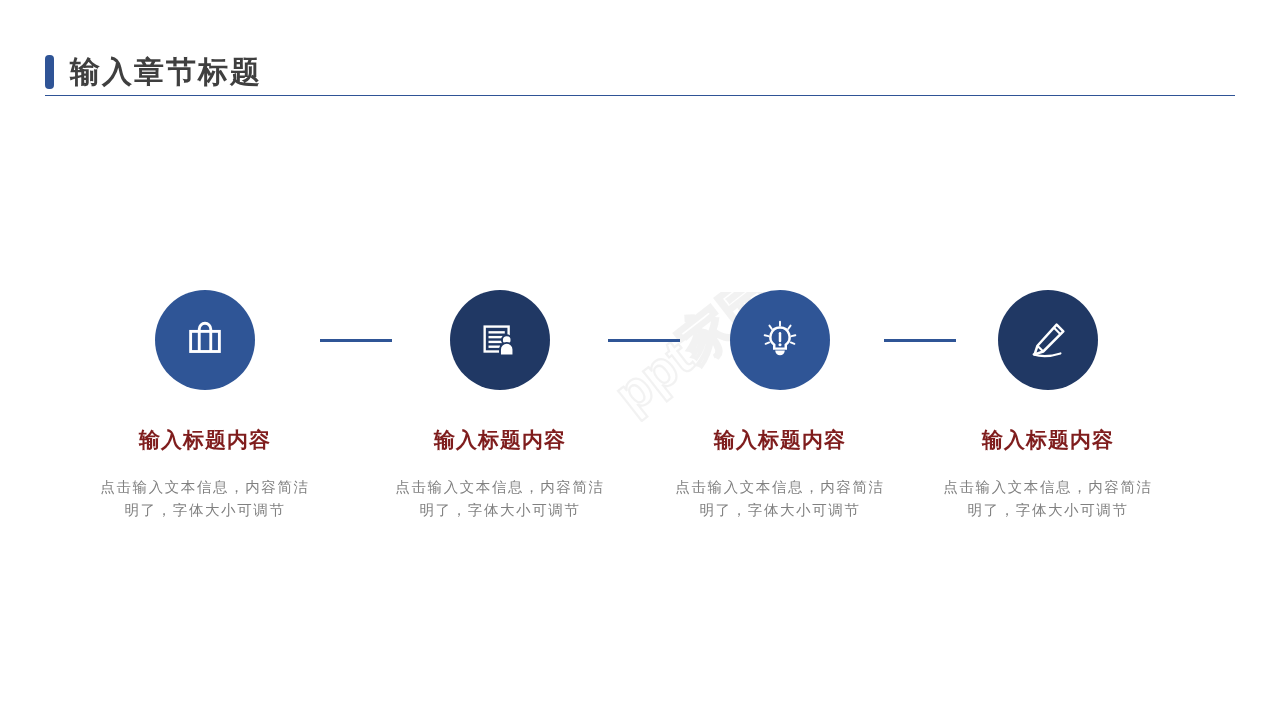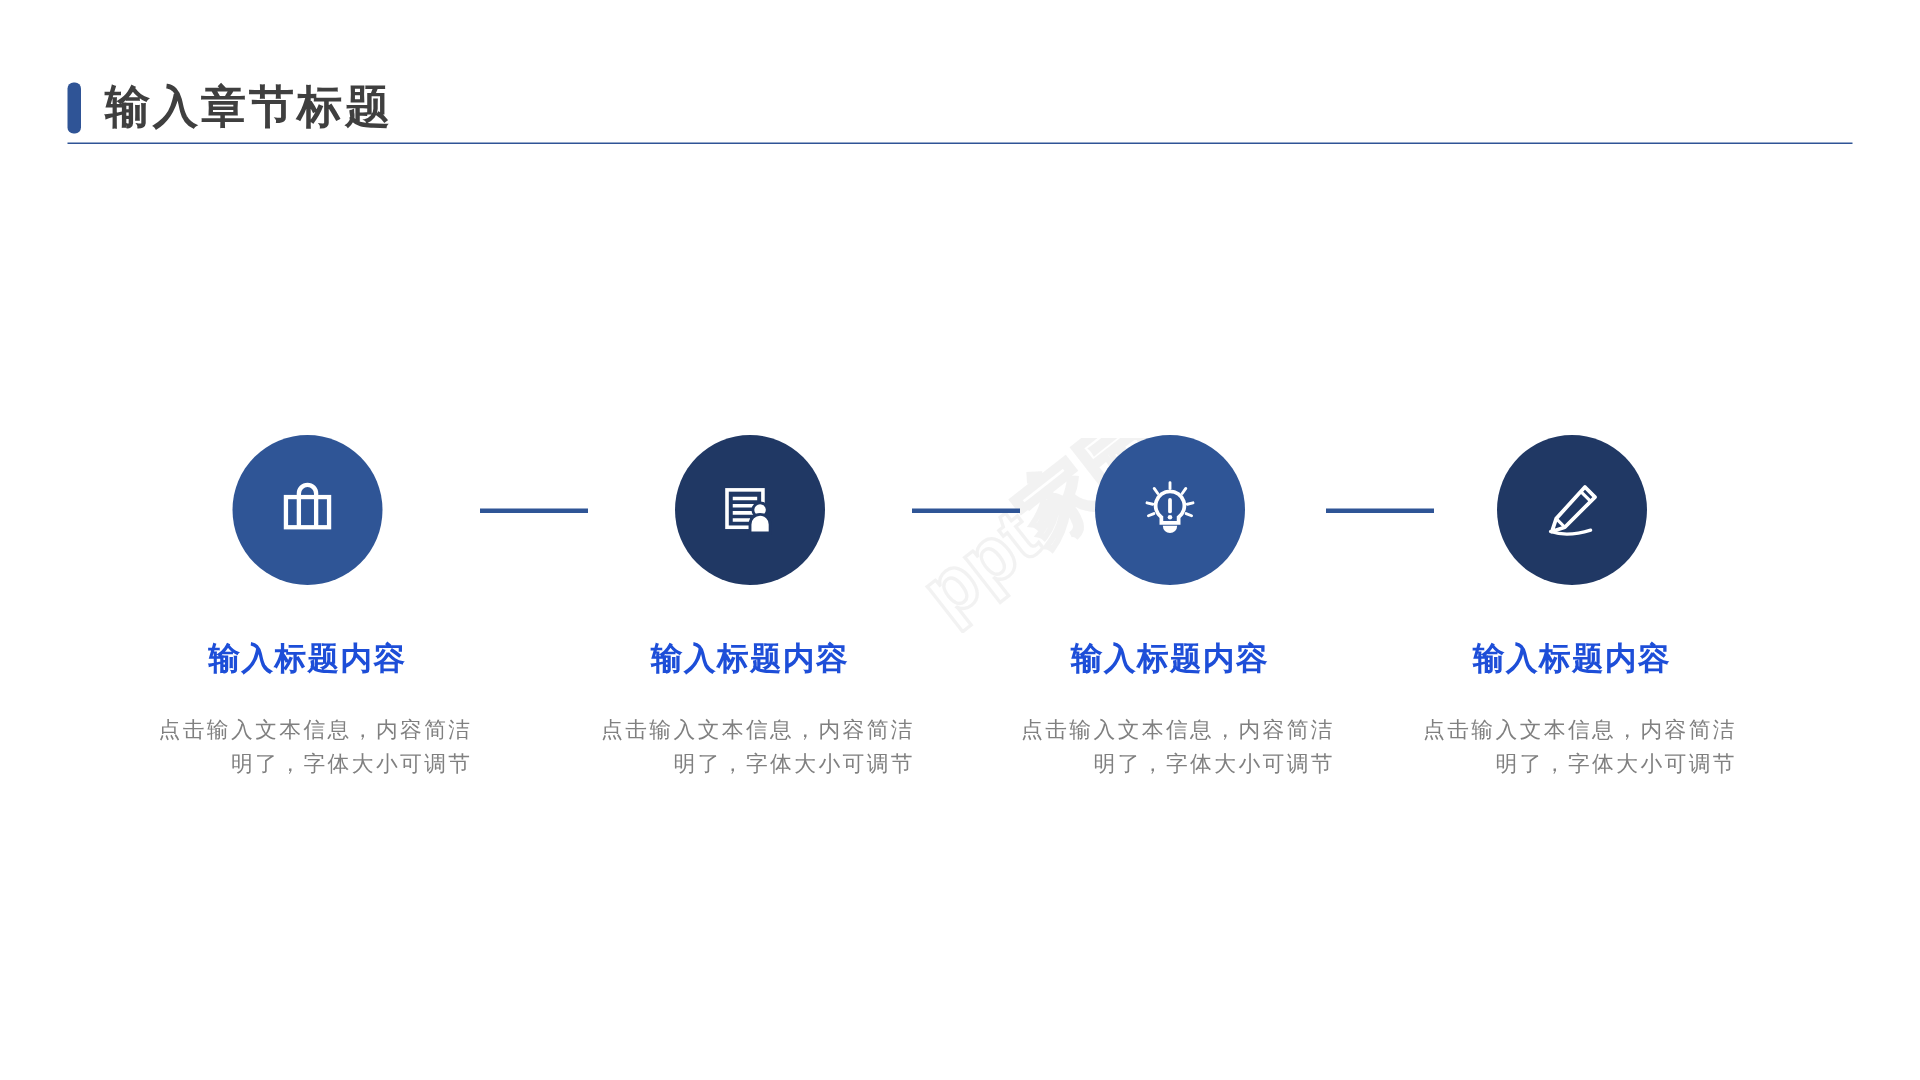--- a/index.html
+++ b/index.html
@@ -103,36 +103,36 @@
   }
   .circle-light { background: #2f5596; }
   .circle-dark  { background: #203864; }
 
   .step-circle svg { display: block; }
 
   .step-title {
     margin-top: 36px;
     font-size: 21px;
     font-weight: bold;
-    color: #1d4ed8;
+    color: #7f1d1d;
     letter-spacing: 1px;
     line-height: 28px;
     white-space: nowrap;
   }
 
   .step-desc {
     margin-top: 22px;
     font-size: 14.5px;
     color: #808080;
     letter-spacing: 1.6px;
     line-height: 23px;
     width: 220px;
     margin-left: auto;
     margin-right: auto;
-    text-align: right;
+    text-align: center;
   }
 
   
   .connector {
     position: absolute;
     top: 315px;
     height: 3px;
     background: #2f5596;
   }
   .connector-1 { left: 320px; width: 72px; }

